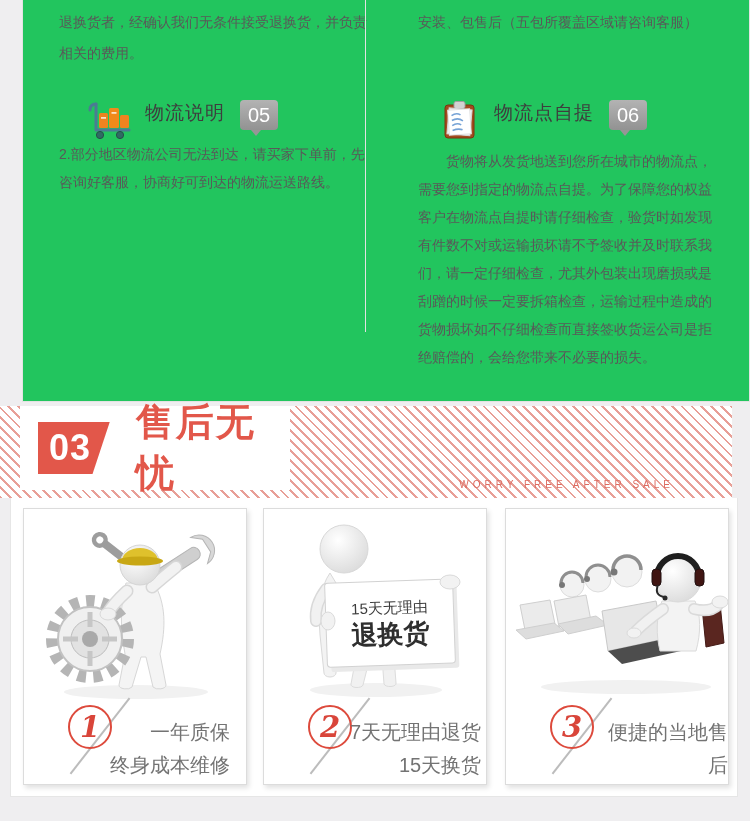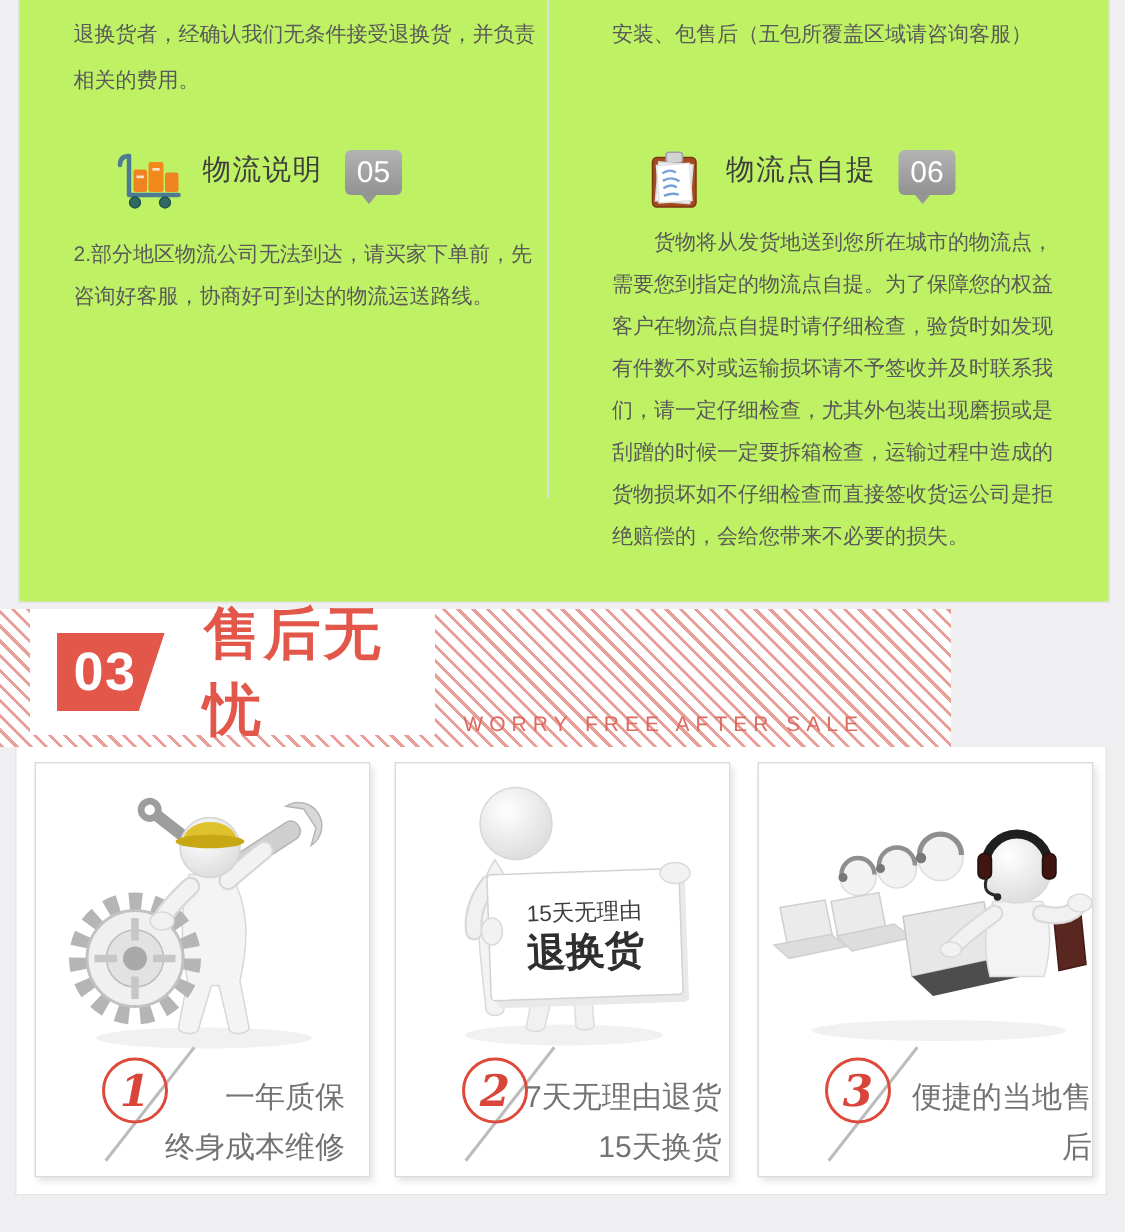--- a/index.html
+++ b/index.html
@@ -6,31 +6,31 @@
   body{
     width:750px;height:821px;overflow:hidden;
     background:#efeef0;
     font-family:"Liberation Sans","DejaVu Sans",sans-serif;
     -webkit-font-smoothing:antialiased;
   }
   .page{position:relative;width:750px;height:821px;}
 
   
   .top-panel{
-    position:absolute;left:12px;top:0;width:728px;height:402px;
-    background:#bef264;border:1px solid #e3e3e3;border-top:none;
+    position:absolute;left:22px;top:0;width:728px;height:402px;
+    background:#22c55e;border:1px solid #e3e3e3;border-top:none;
     box-sizing:border-box;display:flex;
   }
   .col-left{width:365px;box-sizing:border-box;padding:0 19px 0 36px;}
   .col-right{flex:1;box-sizing:border-box;padding:0 25px 12px 30px;}
   .v-divider{position:absolute;left:365px;top:0;width:1px;height:332px;background:#e2e2e2;}
 
   p{margin:0;}
   .intro{margin-top:7px;font-size:14px;line-height:31px;color:#595959;}
-  .body-text{font-size:14px;line-height:28px;color:#595959;margin-top:15px;}
+  .body-text{font-size:14px;line-height:28px;color:#595959;}
   .body-text.first{margin-top:7px;}
   .body-text.indent{text-indent:2em;}
 
   .sh{display:flex;}
   .col-left .sh{margin:31px 0 0 28px;}
   .col-right .sh{margin:62px 0 0 18px;}
   .sh-icon{width:46px;height:40px;flex:0 0 auto;}
   .sh-title{margin-left:12px;font-size:19px;color:#3e3e3e;letter-spacing:1px;}
   .num-badge{
     position:relative;margin-left:15px;width:38px;height:30px;border-radius:4px;
@@ -38,37 +38,37 @@
     color:#ffffff;font-size:20px;line-height:30px;text-align:center;
   }
   .num-badge::after{
     content:"";position:absolute;left:11px;bottom:-6px;
     border-left:5px solid transparent;border-right:5px solid transparent;
     border-top:6px solid #969696;
   }
 
   
   .banner{
-    position:absolute;left:0;top:406px;width:634px;height:92px;
+    position:absolute;left:0;top:406px;width:732px;height:92px;
     background:repeating-linear-gradient(45deg,#e89f97 0,#e89f97 2px,#ffffff 2px,#ffffff 7px);
   }
   .banner-box{
     position:absolute;left:20px;top:0;width:270px;height:84px;
     background:#ffffff;display:flex;align-items:center;
   }
   .banner-num{
     margin-left:18px;width:74px;height:52px;box-sizing:border-box;
     background:#e2574a;clip-path:polygon(0 0,100% 0,76% 100%,0 100%);
     color:#ffffff;font-size:36px;font-weight:bold;line-height:52px;padding-left:11px;
     letter-spacing:1px;
   }
   .banner-title{margin-left:26px;font-size:38px;font-weight:bold;color:#e2574a;letter-spacing:2px;}
   .banner-sub{
     position:absolute;right:58px;bottom:8px;
-    font-size:14px;letter-spacing:4px;color:#dd6b60;
+    font-size:10px;letter-spacing:4px;color:#dd6b60;
   }
 
   
   .bottom{
     position:absolute;left:10px;top:498px;width:728px;height:299px;
     background:#ffffff;border:1px solid #e6e6e6;border-top:none;box-sizing:border-box;
   }
   .card{
     position:absolute;top:10px;width:224px;height:277px;box-sizing:border-box;
     background:#ffffff;border:1px solid #dcdcdc;

